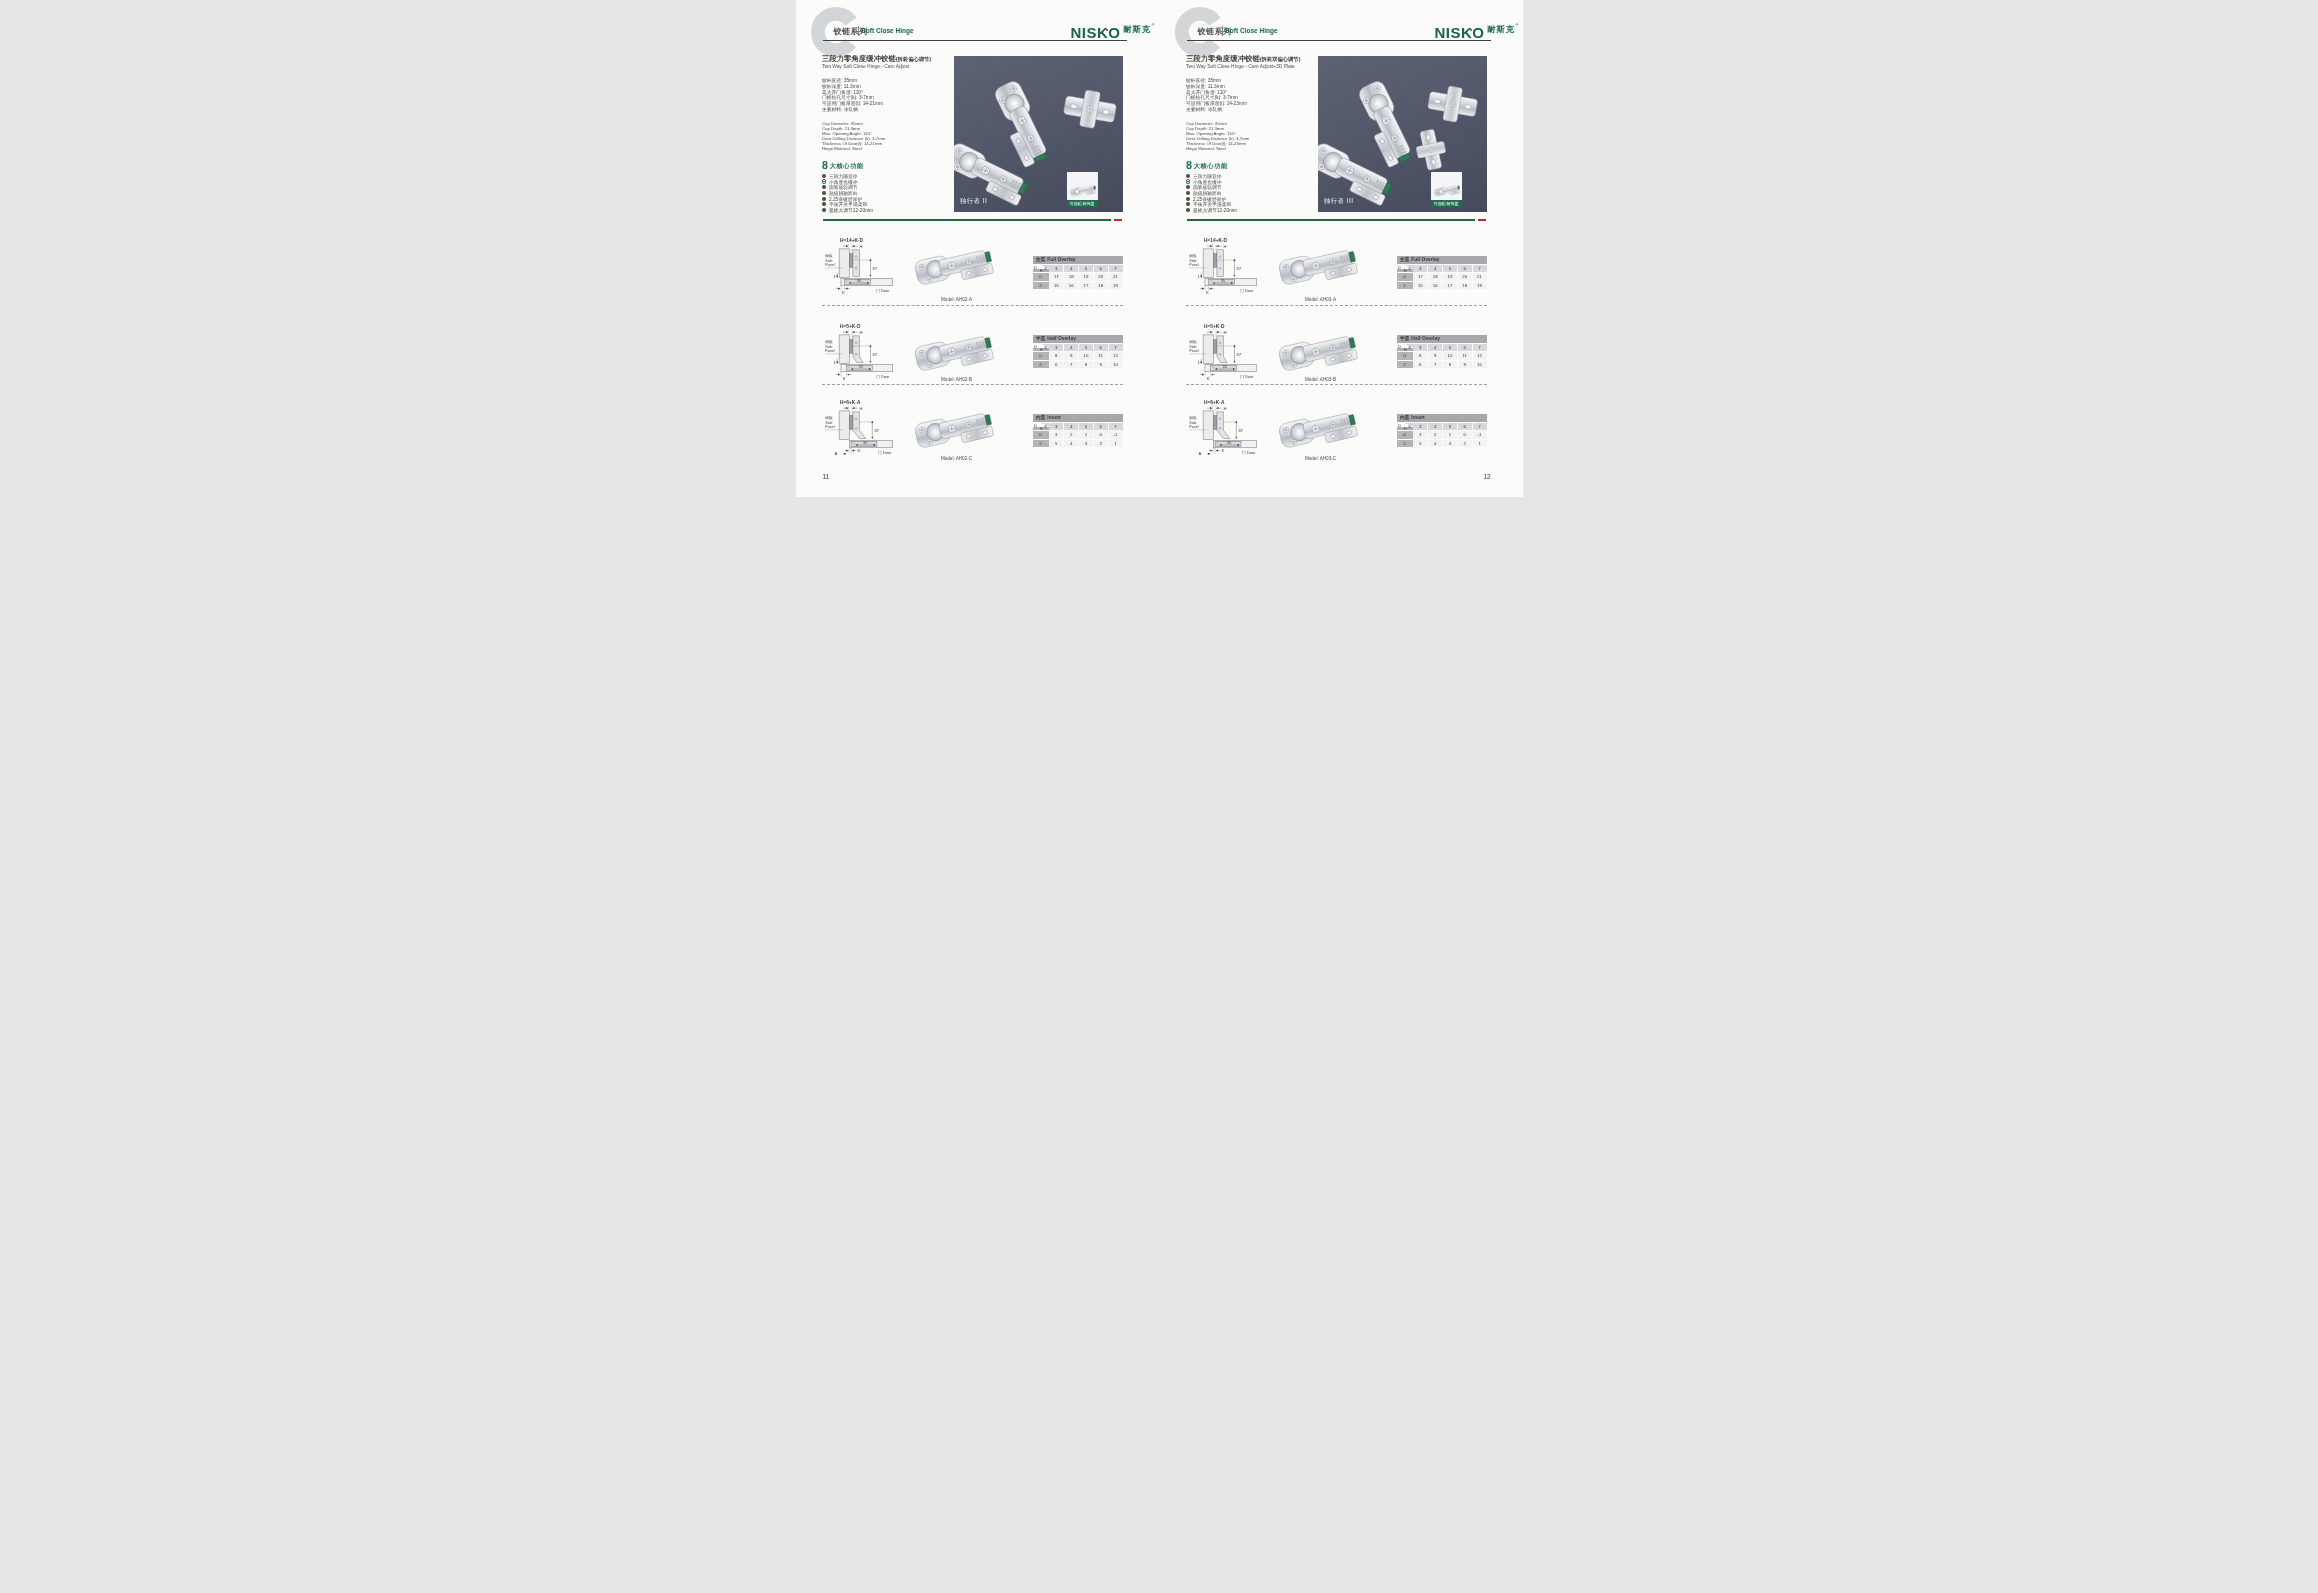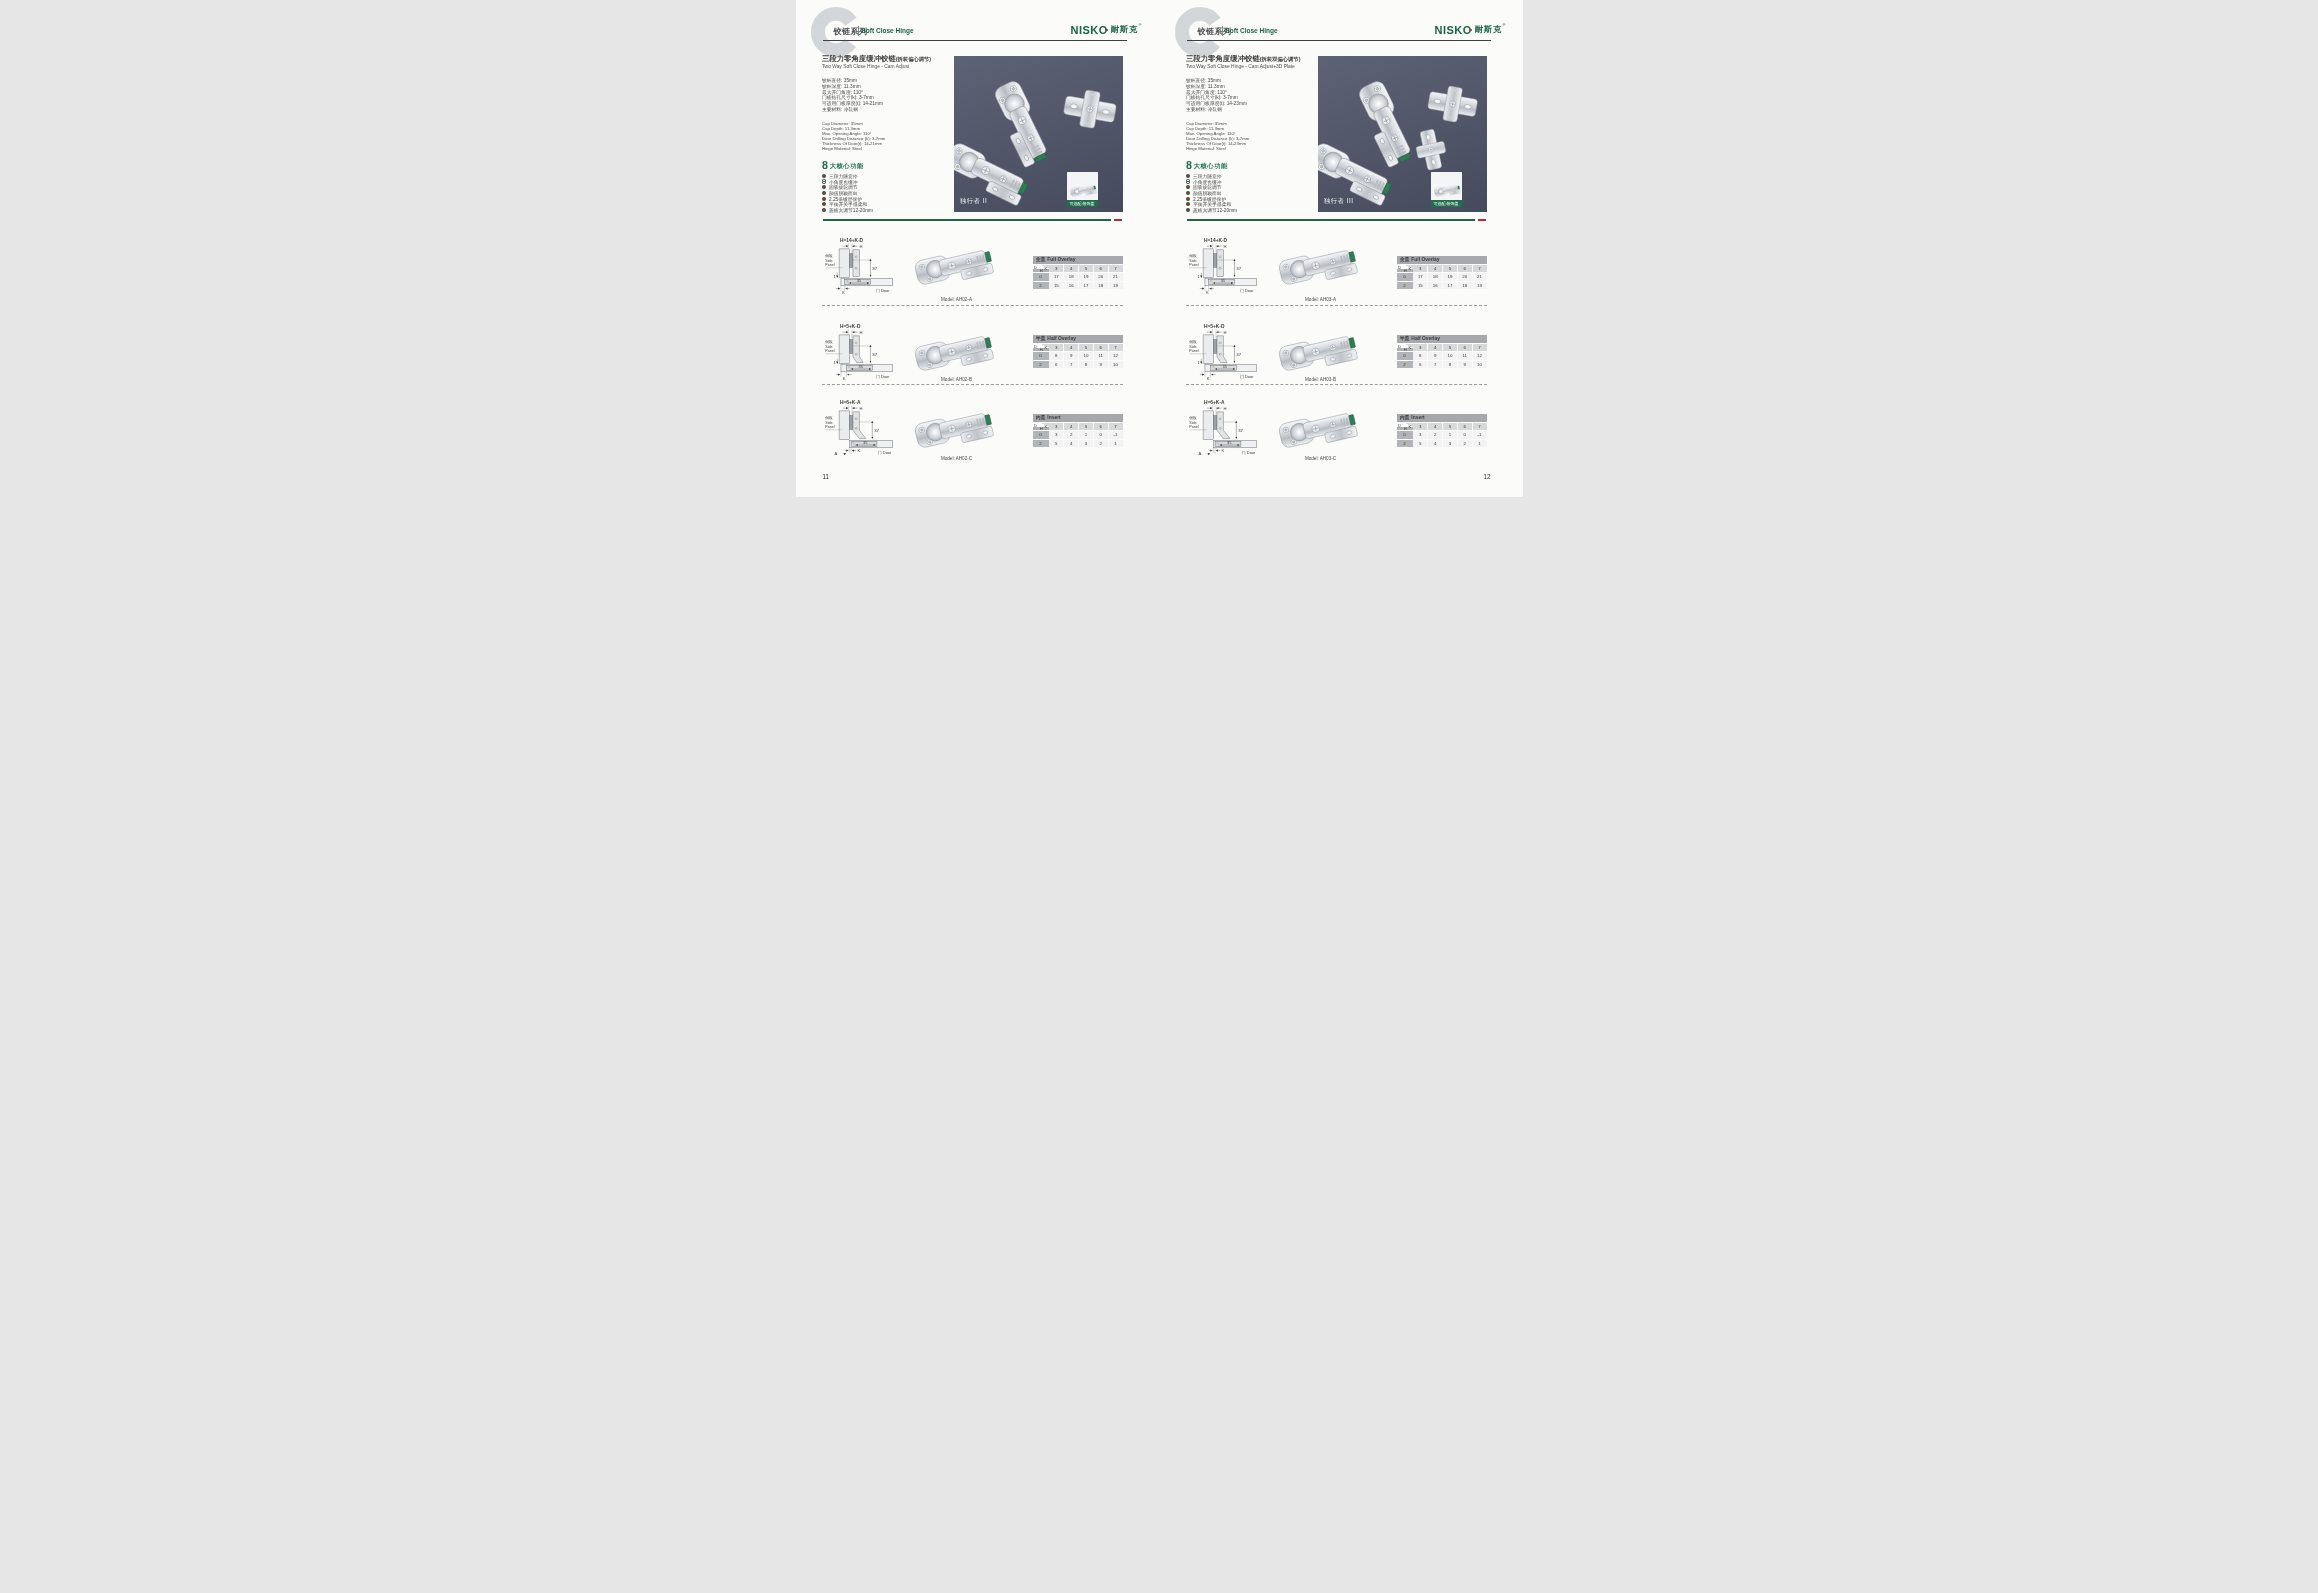--- a/index.html
+++ b/index.html
@@ -6,21 +6,21 @@
   .sheet{position:relative;width:727px;height:497px;margin:0 auto;background:#fbfbf9;overflow:hidden;}
   .page{position:absolute;top:0;width:364px;height:497px;}
   .p0{left:0;} .p1{left:364px;}
 
   
   .watermark{position:absolute;left:14px;top:5.6px;}
   .series-cn{position:absolute;left:38px;top:26px;font-size:8px;font-weight:bold;color:#4b4e50;letter-spacing:0.5px;}
   .series-div{position:absolute;left:62px;top:25.5px;width:0.5px;height:10.2px;background:#8a8d8f;}
   .series-en{position:absolute;left:66px;top:27px;font-size:6.5px;color:#17654a;font-weight:bold;}
   .logo{position:absolute;left:275px;top:24px;display:flex;align-items:flex-start;color:#17654a;font-weight:800;}
-  .logo-en{font-size:11px;letter-spacing:0.5px;position:relative;}
+  .logo-en{font-size:15px;letter-spacing:0.5px;position:relative;}
   .logo-dot{position:absolute;left:35px;top:4.6px;width:2.8px;height:2.8px;border-radius:50%;background:#bb2026;}
   .logo-cn{font-size:8.3px;letter-spacing:0.9px;margin-left:2.8px;}
   .logo-reg{font-size:3.7px;margin-left:0.5px;margin-top:-0.9px;}
   .head-rule{position:absolute;left:27px;top:40px;width:304px;height:0.9px;background:#3e3f41;}
 
   
   .title-cn{position:absolute;left:26.4px;top:54px;font-size:7.4px;font-weight:bold;color:#3c3c3c;}
   .title-cn .paren{font-size:5.3px;}
   .title-en{position:absolute;left:26.4px;top:64px;font-size:4.9px;color:#4f4f4f;}
   .specs-cn{position:absolute;left:26.4px;top:78px;font-size:4.8px;color:#474747;}

